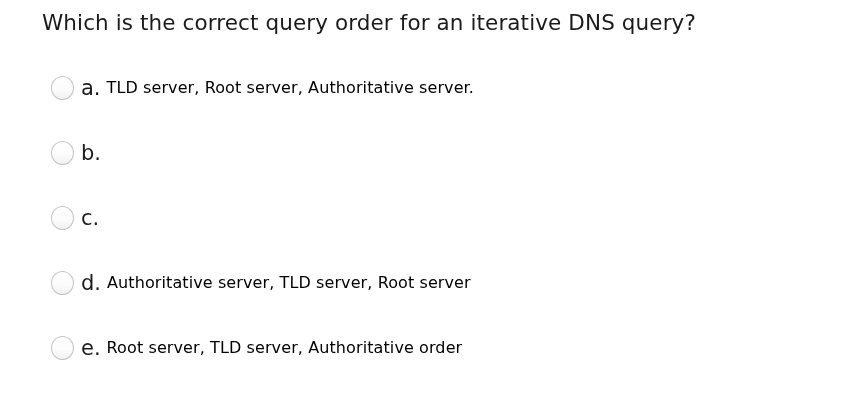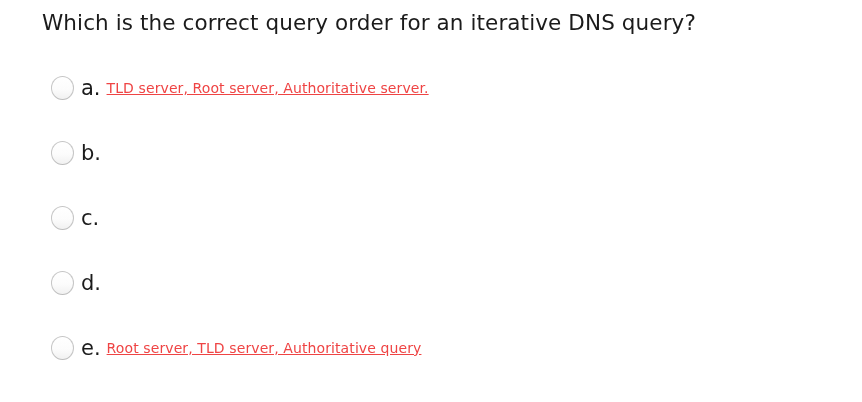--- a/index.html
+++ b/index.html
@@ -46,25 +46,24 @@
     box-sizing: border-box;
     margin-right: 7px;
   }
   .option-letter {
     font-size: 21px;
     color: #1b1b1b;
     margin-right: 6px;
     white-space: pre;
   }
   .option-text {
-    font-size: 14px;
-    color: #ef4444;
+    font-size: 16px;
+    color: #000000;
     white-space: pre;
     letter-spacing: 0.1px;
-    text-decoration: underline;
   }
 </style>
 </head>
 <body>
 
 <div class="page">
 
   <div class="question-text">Which is the correct query order for an iterative DNS query?</div>
 
   <div class="answers">
@@ -81,22 +80,23 @@
     </label>
 
     <label class="option-row">
       <span class="radio"></span>
       <span class="option-letter">c.</span>
     </label>
 
     <label class="option-row">
       <span class="radio"></span>
       <span class="option-letter">d.</span>
+      <span class="option-text">Authoritative server, TLD server, Root server</span>
     </label>
 
     <label class="option-row">
       <span class="radio"></span>
       <span class="option-letter">e.</span>
-      <span class="option-text">Root server, TLD server, Authoritative query</span>
+      <span class="option-text">Root server, TLD server, Authoritative order</span>
     </label>
 
   </div>
 </div>
 
 </body></html>

